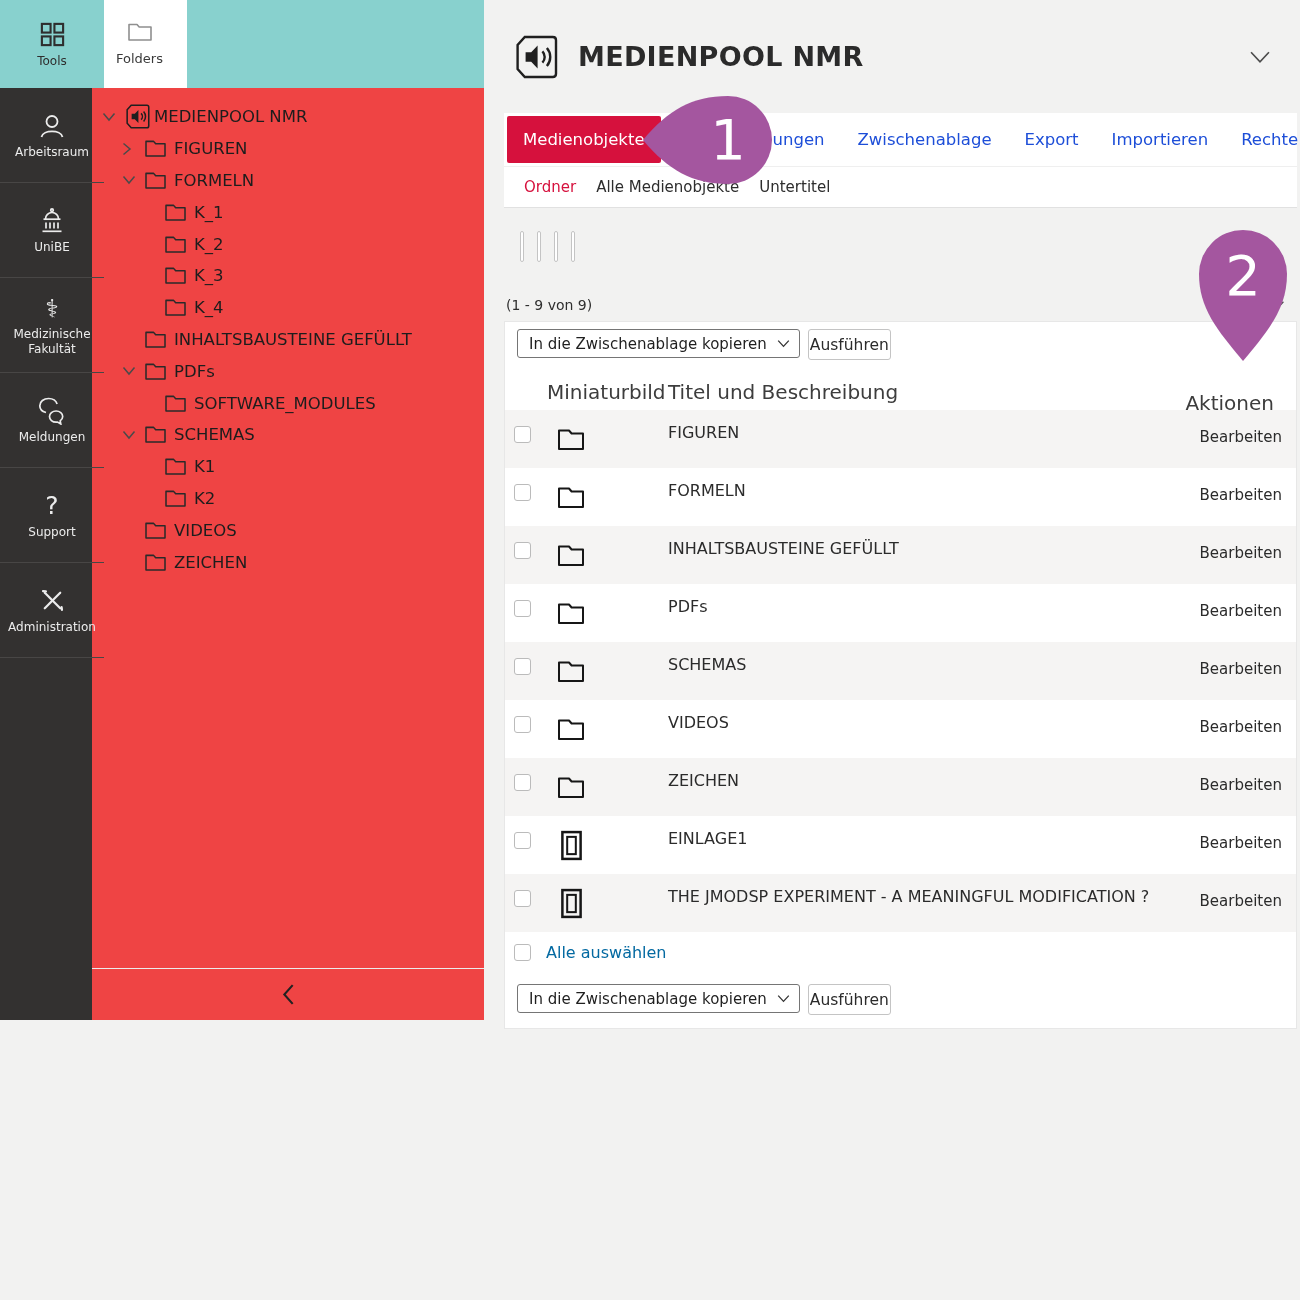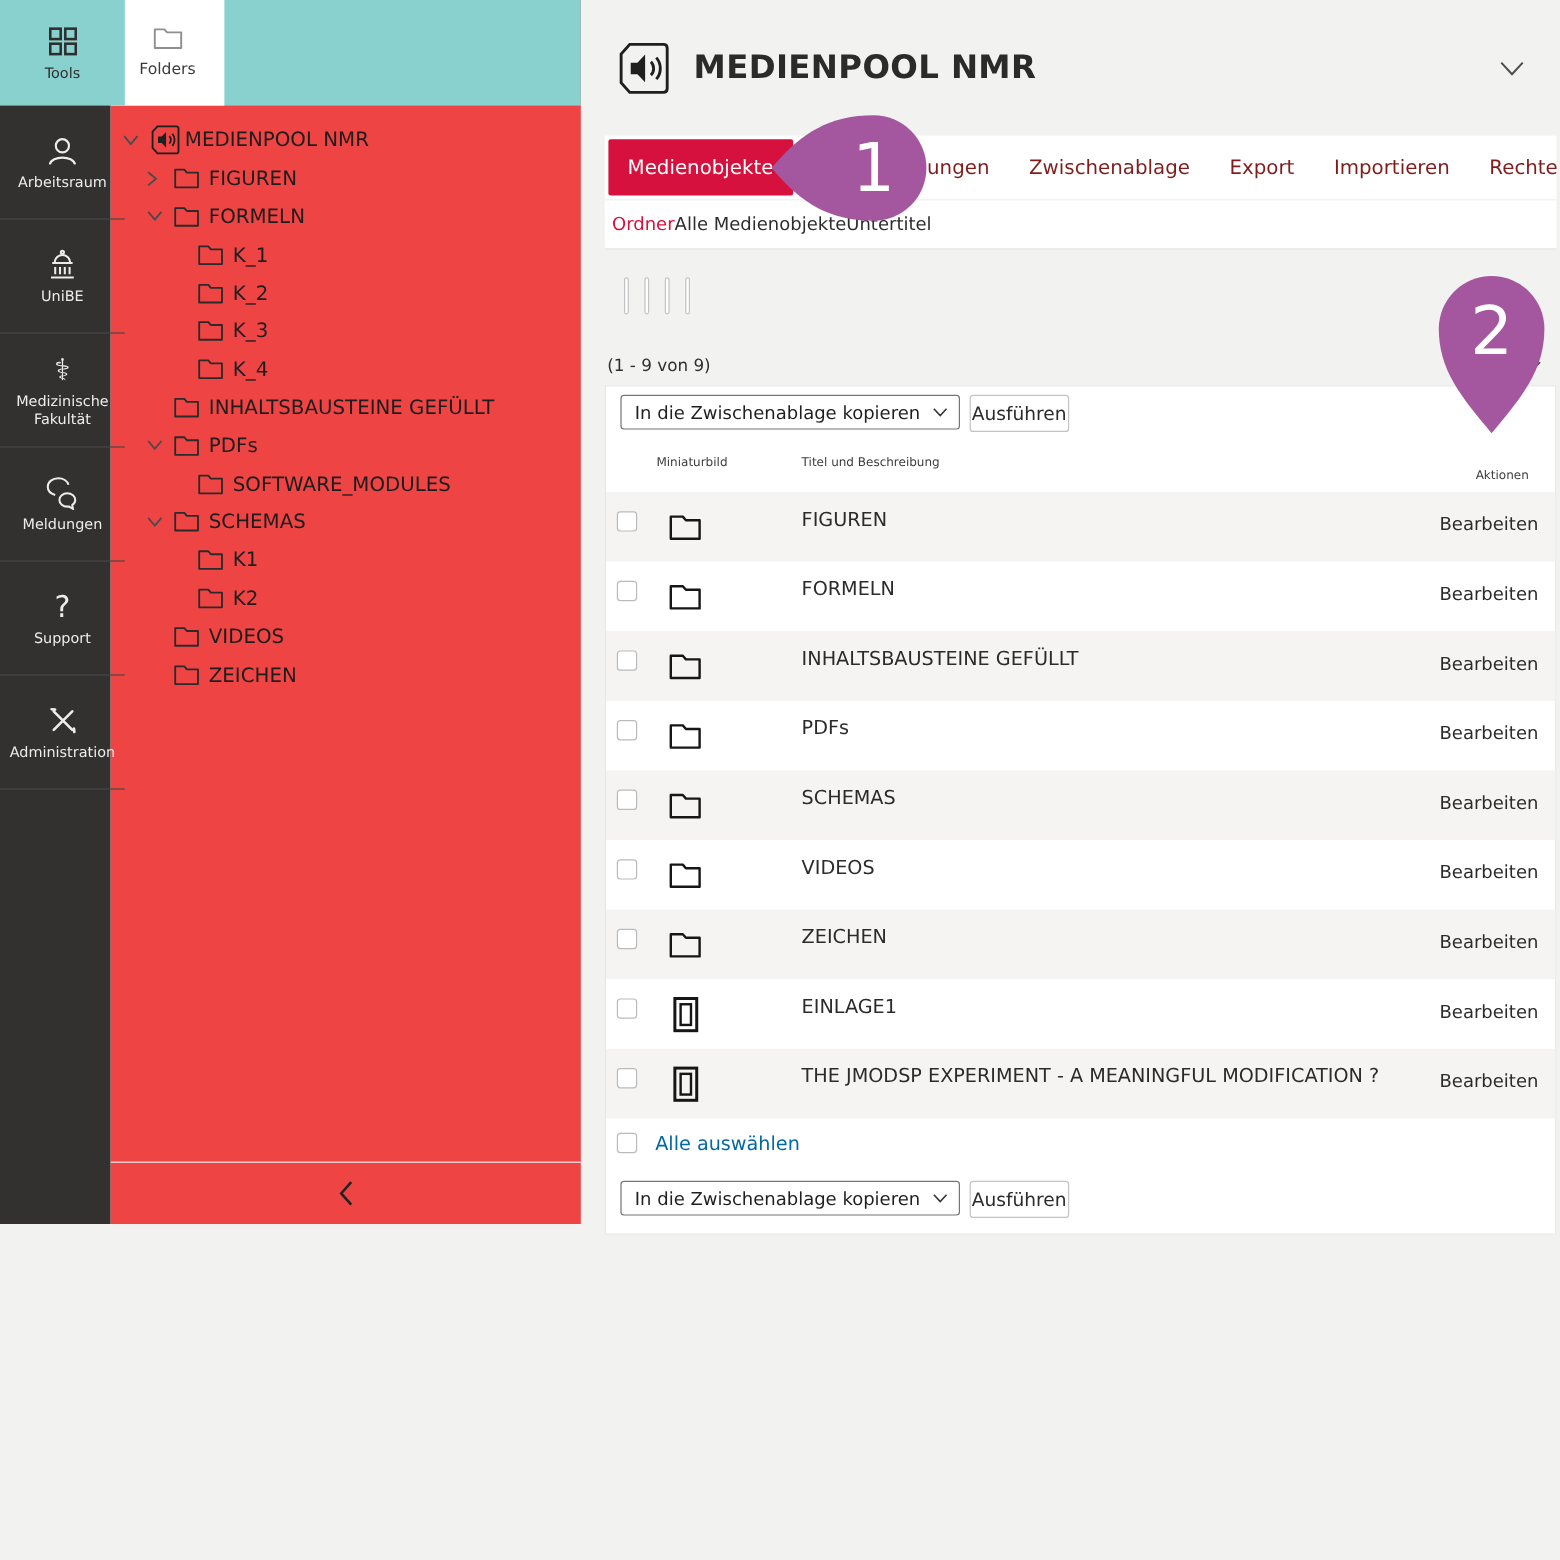--- a/index.html
+++ b/index.html
@@ -37,46 +37,46 @@
   .panel-bottom{position:absolute;left:0;right:0;bottom:0;height:52px;border-top:1px solid #ebebeb;
     display:flex;align-items:center;justify-content:center;}
 
   
   #main{position:absolute;left:504px;top:0;width:793px;height:1016px;}
   .main-header{height:113px;display:flex;align-items:center;padding-left:8px;}
   .main-header h1{font-size:27px;font-weight:700;letter-spacing:.3px;color:#2b2b2b;margin-left:18px;}
   .hchev{margin-left:auto;margin-right:26px;cursor:pointer;}
 
   .tab-bar{height:53px;background:#fff;display:flex;align-items:stretch;}
-  .tab{display:flex;align-items:center;font-size:16.5px;color:#7f1d1d;margin-right:33px;cursor:pointer;white-space:nowrap;}
+  .tab{display:flex;align-items:center;font-size:16.5px;color:#1d4ed8;margin-right:33px;cursor:pointer;white-space:nowrap;}
   .tab.active{background:var(--accent-red);color:#fff;padding:0 16px;border-radius:2px;margin:3px 33px 3px 3px;}
   .tab.idx-1{margin-left:79px;}
 
   .subtab-bar{height:42px;background:#fff;border-top:1px solid #efefef;border-bottom:1px solid #e1e1e1;
-    display:flex;align-items:center;padding-left:6px;}
+    display:flex;align-items:center;gap:20px;padding-left:20px;}
   .subtab{font-size:15px;color:#2d2d2d;cursor:pointer;}
   .subtab.active{color:var(--accent-red);}
 
   .actions-row{margin-top:23px;display:flex;gap:13px;padding-left:16px;}
   .btn{height:31px;display:inline-flex;align-items:center;background:#fff;border:1px solid #c4c4c4;border-radius:3px;
     padding:0 1px;font-size:15.5px;color:#2b2b2b;font-family:inherit;cursor:pointer;white-space:nowrap;}
 
   .count-row{margin-top:33px;display:flex;align-items:center;justify-content:space-between;padding-left:2px;height:20px;}
   .count-row span{font-size:14px;color:#2f2f2f;}
   .count-row svg{margin-right:12px;cursor:pointer;}
 
   .card{margin-top:6px;background:#fff;border:1px solid #e7e7e7;}
   .bulk-bar{display:flex;gap:8px;padding:7px 0 8px 12px;}
   .bulk-bar.bottom{padding:12px 0 13px 12px;}
   .select{height:29px;min-width:252px;display:flex;align-items:center;justify-content:space-between;gap:10px;
     padding:0 9px 0 11px;border:1px solid #757575;border-radius:3px;background:#fff;font-size:15px;color:#1f1f1f;cursor:pointer;}
   .btn.exec{height:31px;}
 
   .thead{position:relative;height:42px;}
-  .thead span{position:absolute;top:12px;font-size:10px;color:#3d3d3d;}
+  .thead span{position:absolute;top:12px;font-size:20px;color:#3d3d3d;}
   .th-mini{left:42px;}
   .th-title{left:163px;}
   .th-actions{right:22px;margin-top:11px;}
 
   .row{position:relative;height:58px;}
   .row.shaded{background:var(--row-shade);}
   .cb{display:inline-block;width:17px;height:17px;border:1px solid #bbb;border-radius:3px;background:#fff;cursor:pointer;flex:none;}
   .row .cb{position:absolute;left:9px;top:16px;}
   .row .ricon{position:absolute;left:49px;top:13px;width:34px;height:32px;display:flex;align-items:center;justify-content:center;}
   .row .rtitle{position:absolute;left:163px;top:13px;font-size:16px;color:#2b2b2b;cursor:pointer;white-space:nowrap;}

